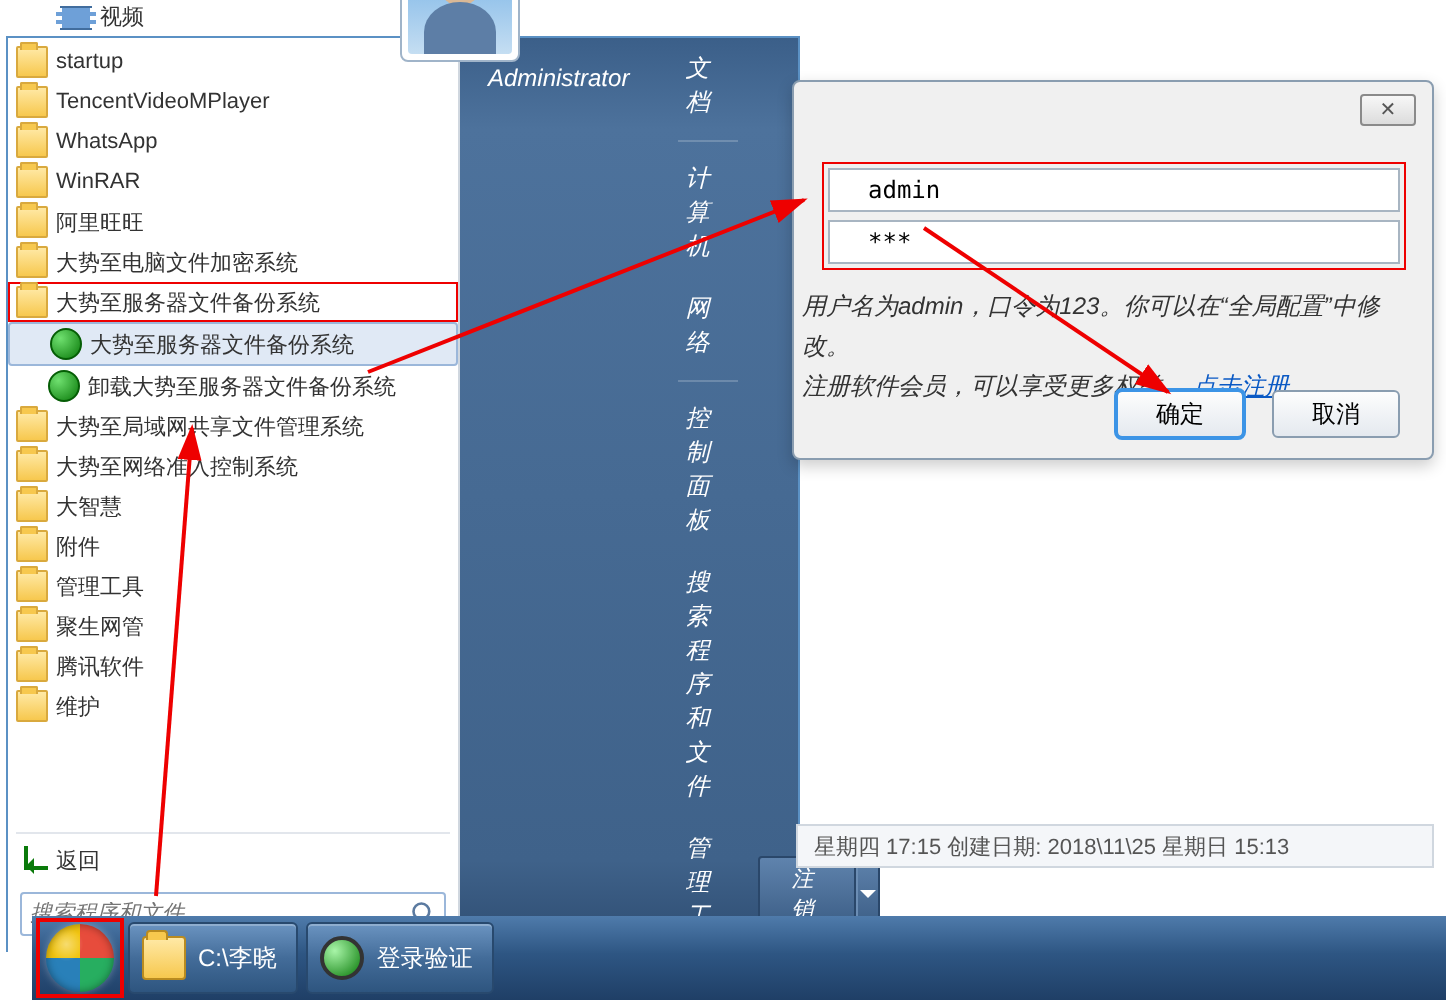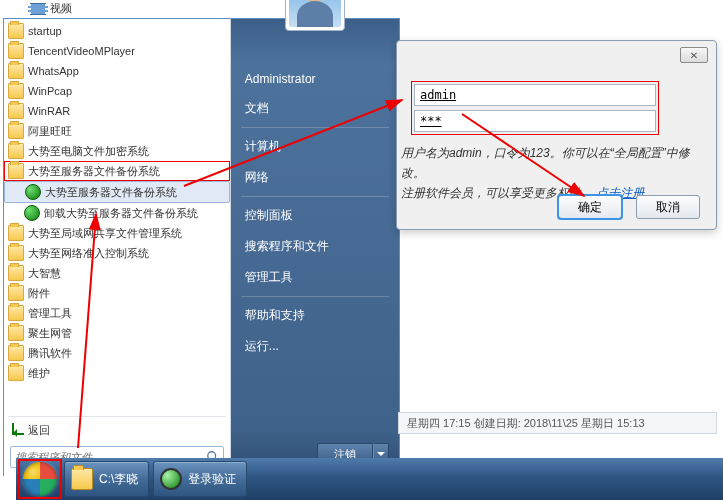--- a/index.html
+++ b/index.html
@@ -20,40 +20,40 @@
   .back-icon::after{content:"";position:absolute;left:1px;top:7px;border:4px solid transparent;border-right-color:#0a7a0a;}
   .sm-item.redbox { outline: 1px solid #e00; outline-offset: -1px; }
   .sm-item.highlight { background: #e0e9f5; border:1px solid #9bb7da; border-radius:2px; height:22px;}
   .sm-divider { height: 1px; background: #e2e6ec; margin: 3px 4px; }
   .sm-search { display:flex; align-items:center; margin:6px 6px 8px 6px; height:22px; border:1px solid #9bb7da; border-radius:2px; background:#fff; }
   .sm-search input { flex:1; border:none; outline:none; font-size:11px; padding:0 4px; color:#777; font-style:italic; background:transparent;}
   .sm-search .mag { width:20px; height:20px; display:flex; align-items:center; justify-content:center;}
   .mag svg{width:14px;height:14px;}
 
   
-  .sm-right { width: 169px; background: linear-gradient(#3b5f89,#4d729c 10%,#3f628a 90%,#2d4b70); color:#fff; display:flex; flex-direction:column; align-items:stretch; position:relative;}
+  .sm-right { width: 169px; background: linear-gradient(#3b5f89,#4d729c 10%,#3f628a 90%,#2d4b70); color:#fff; display:flex; flex-direction:row; align-items:stretch; position:relative;font-style:italic;}
   .avatar-frame { width:60px; height:60px; margin: -22px auto 8px auto; background:#fff; border:1px solid #a0b4c9; border-radius:4px; padding:3px; position:relative; top:0;}
   .avatar-frame .pic{width:100%;height:100%;background:linear-gradient(#6faee5,#c5def2);border-radius:2px;position:relative;overflow:hidden;}
   .avatar-frame .pic::before{content:"";position:absolute;left:16px;top:8px;width:20px;height:20px;border-radius:50%;background:#d9b896;}
   .avatar-frame .pic::after{content:"";position:absolute;left:8px;top:26px;width:36px;height:30px;border-radius:50% 50% 0 0;background:#5d7ea6;}
   .sm-right-item{font-size:12px;color:#fff;padding:7px 14px;cursor:pointer;}
   .sm-right-divider{height:1px;background:rgba(255,255,255,.2);margin:3px 10px;}
   .shutdown-row{margin:auto 10px 10px auto; display:flex;}
   .shutdown-btn{background:linear-gradient(#5f83ad,#3a5c84);border:1px solid #2a476a;color:#fff;font-size:11px;padding:3px 16px;border-radius:2px 0 0 2px;cursor:pointer;}
   .shutdown-arrow{background:linear-gradient(#5f83ad,#3a5c84);border:1px solid #2a476a;border-left:1px solid #6b8db4;width:16px;border-radius:0 2px 2px 0;display:flex;align-items:center;justify-content:center;cursor:pointer;}
   .shutdown-arrow::after{content:"";border:4px solid transparent;border-top-color:#fff;margin-top:3px;}
   
   .avatar-wrap{height:40px;position:relative;}
   .avatar-wrap .avatar-frame{position:absolute;left:50%;transform:translateX(-50%);top:-26px;}
 
   
   .dialog { position:absolute; left:396px; right:6px; top:40px; height:190px; background:#f0f0f0; border:1px solid #8a9db0; border-radius:4px; box-shadow:0 3px 8px rgba(0,0,0,.2);}
   .dialog-close{position:absolute;right:8px;top:6px;width:28px;height:16px;background:linear-gradient(#f7f7f7,#dcdcdc);border:1px solid #8a8a8a;border-radius:2px;display:flex;align-items:center;justify-content:center;font-size:10px;color:#555;cursor:pointer;}
   .login-fields{position:absolute;left:14px;top:40px;border:1px solid #e00;padding:1px;}
-  .login-fields input{display:block;width:242px;height:22px;border:1px solid #a8b5c2;font-size:12px;padding:0 5px;font-family:Consolas,monospace;margin:1px;text-decoration:underline;}
+  .login-fields input{display:block;width:286px;height:22px;border:1px solid #a8b5c2;font-size:12px;padding:0 19px;font-family:Consolas,monospace;margin:1px;}
   .login-fields div.sep{height:2px;}
   .dialog-msg{position:absolute;left:4px;top:102px;right:16px;font-size:12px;color:#333;line-height:20px;font-style:italic;}
   .dialog-msg a{color:#0a59c4;text-decoration:underline;cursor:pointer;}
   .dialog-buttons{position:absolute;right:16px;bottom:10px;display:flex;gap:14px;}
   .dialog-buttons button{width:64px;height:24px;font-size:12px;background:linear-gradient(#fdfdfd,#e4e9ef);border:1px solid #8a9db0;border-radius:3px;cursor:pointer;}
   .dialog-buttons button.primary{outline:2px solid #3c94e6;outline-offset:-1px;}
 
   
   .status-strip{position:absolute;left:398px;right:6px;top:412px;height:22px;background:#f4f6f9;border:1px solid #d0d7df;font-size:11px;color:#555;display:flex;align-items:center;padding:0 8px;}
 
@@ -90,24 +90,20 @@
           <span class="folder-icon"></span>
           <span>startup</span>
         </div>
         <div class="sm-item">
           <span class="folder-icon"></span>
           <span>TencentVideoMPlayer</span>
         </div>
         <div class="sm-item">
           <span class="folder-icon"></span>
           <span>WhatsApp</span>
-        </div>
-        <div class="sm-item">
-          <span class="folder-icon"></span>
-          <span>WinPcap</span>
         </div>
         <div class="sm-item">
           <span class="folder-icon"></span>
           <span>WinRAR</span>
         </div>
         <div class="sm-item">
           <span class="folder-icon"></span>
           <span>阿里旺旺</span>
         </div>
         <div class="sm-item">

